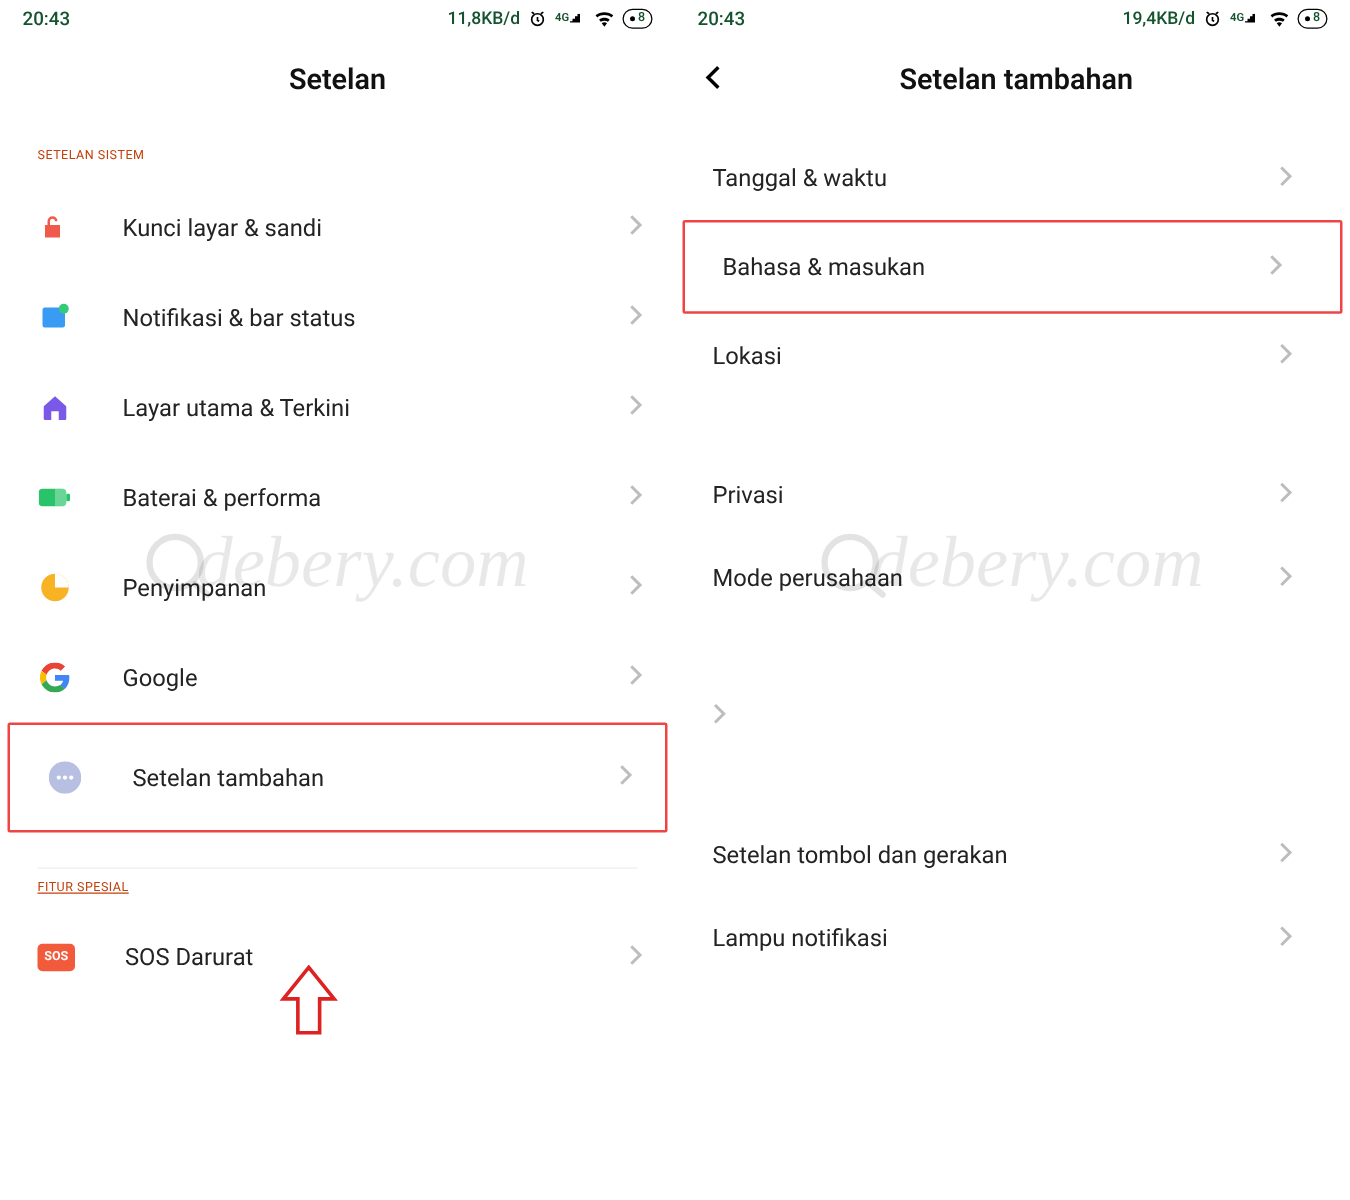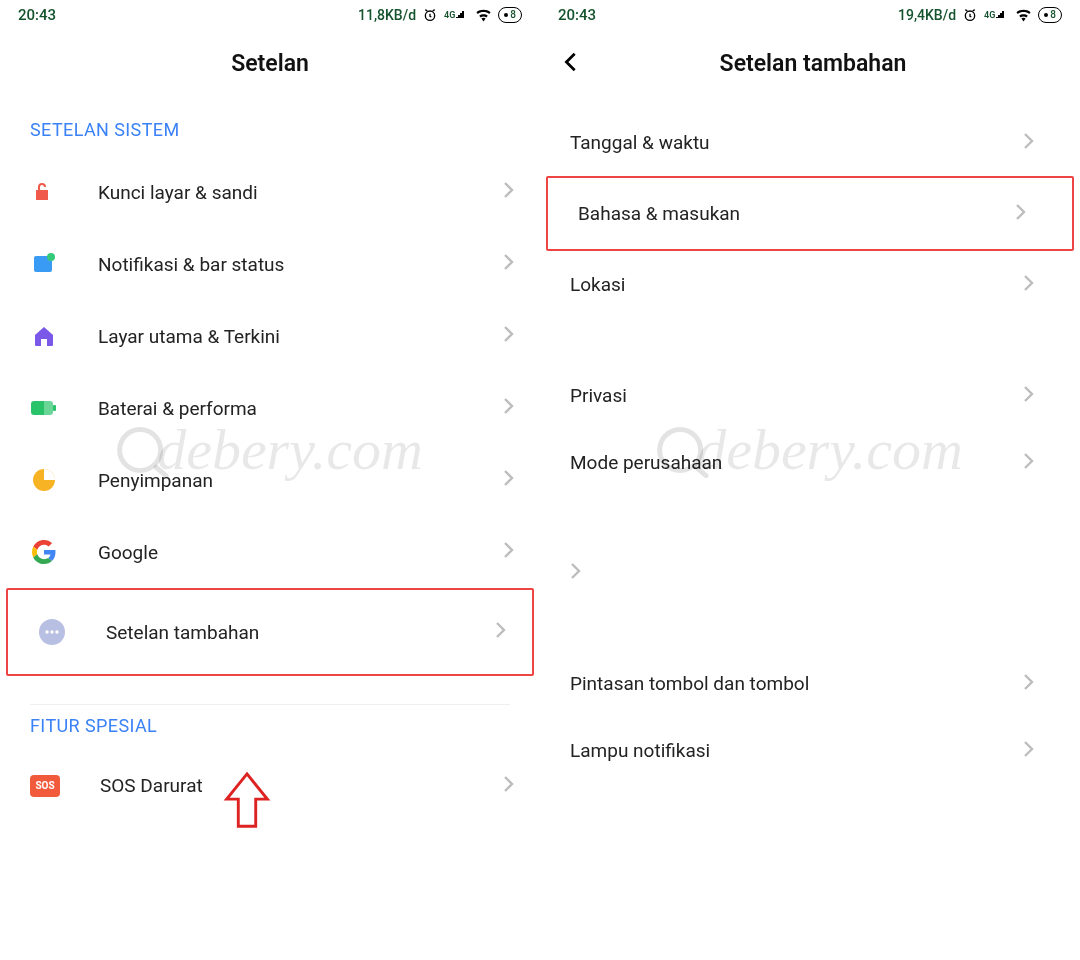--- a/index.html
+++ b/index.html
@@ -49,22 +49,22 @@
     flex: 1;
     text-align: center;
     font-size: 23px;
     font-weight: 600;
     color: #111;
   }
   .left .page-title { margin-right: 0; }
   .right .page-title { margin-left: -32px; }
   .section-header {
     padding: 10px 30px 16px;
-    font-size: 18px;
-    color: #3b82f6;
+    font-size: 10px;
+    color: #c2410c;
     letter-spacing: 0.4px;
   }
   .row {
     display: flex;
     align-items: center;
     padding: 22px 26px 22px 30px;
   }
   .row.with-icon { padding-left: 30px; }
   .row-icon {
     width: 28px;
@@ -274,21 +274,21 @@
             <path d="M2 2l7 7-7 7"></path>
           </svg></span>
     </div>
   </div>
 
   <svg class="arrow-up" style="left:222px; top:772px;" width="50" height="62" viewBox="0 0 50 62">
     <path d="M25 2 L46 28 L34 28 L34 56 L16 56 L16 28 L4 28 Z" fill="#fff" stroke="#d22" stroke-width="3"></path>
   </svg>
 
   <div class="thin-divider" style="margin-top:28px;"></div>
-  <div class="section-header" style="padding-top:2px;">FITUR SPESIAL</div>
+  <div class="section-header" style="padding-top:2px;text-decoration:underline;">FITUR SPESIAL</div>
 
   <div class="row with-icon">
     <span class="row-icon" style="background:#f15a3a;color:#fff;font-size:10px;font-weight:700;border-radius:4px;width:30px;height:22px;">SOS</span>
     <span class="row-label">SOS Darurat</span>
     <span class="chev"><svg width="11" height="18" viewBox="0 0 11 18" fill="none" stroke="#bdbdbd" stroke-width="2.4">
           <path d="M2 2l7 7-7 7"></path>
         </svg></span>
   </div>
 
   <div class="watermark">
@@ -378,21 +378,21 @@
   <div class="row">
     <span class="chev"><svg width="11" height="18" viewBox="0 0 11 18" fill="none" stroke="#bdbdbd" stroke-width="2.4">
           <path d="M2 2l7 7-7 7"></path>
         </svg></span>
   </div>
 
   <div class="divider-gap"></div>
   <div class="divider-gap"></div>
 
   <div class="row">
-    <span class="row-label">Pintasan tombol dan tombol</span>
+    <span class="row-label">Setelan tombol dan gerakan</span>
     <span class="chev"><svg width="11" height="18" viewBox="0 0 11 18" fill="none" stroke="#bdbdbd" stroke-width="2.4">
           <path d="M2 2l7 7-7 7"></path>
         </svg></span>
   </div>
 
   <div class="row">
     <span class="row-label">Lampu notifikasi</span>
     <span class="chev"><svg width="11" height="18" viewBox="0 0 11 18" fill="none" stroke="#bdbdbd" stroke-width="2.4">
           <path d="M2 2l7 7-7 7"></path>
         </svg></span>

